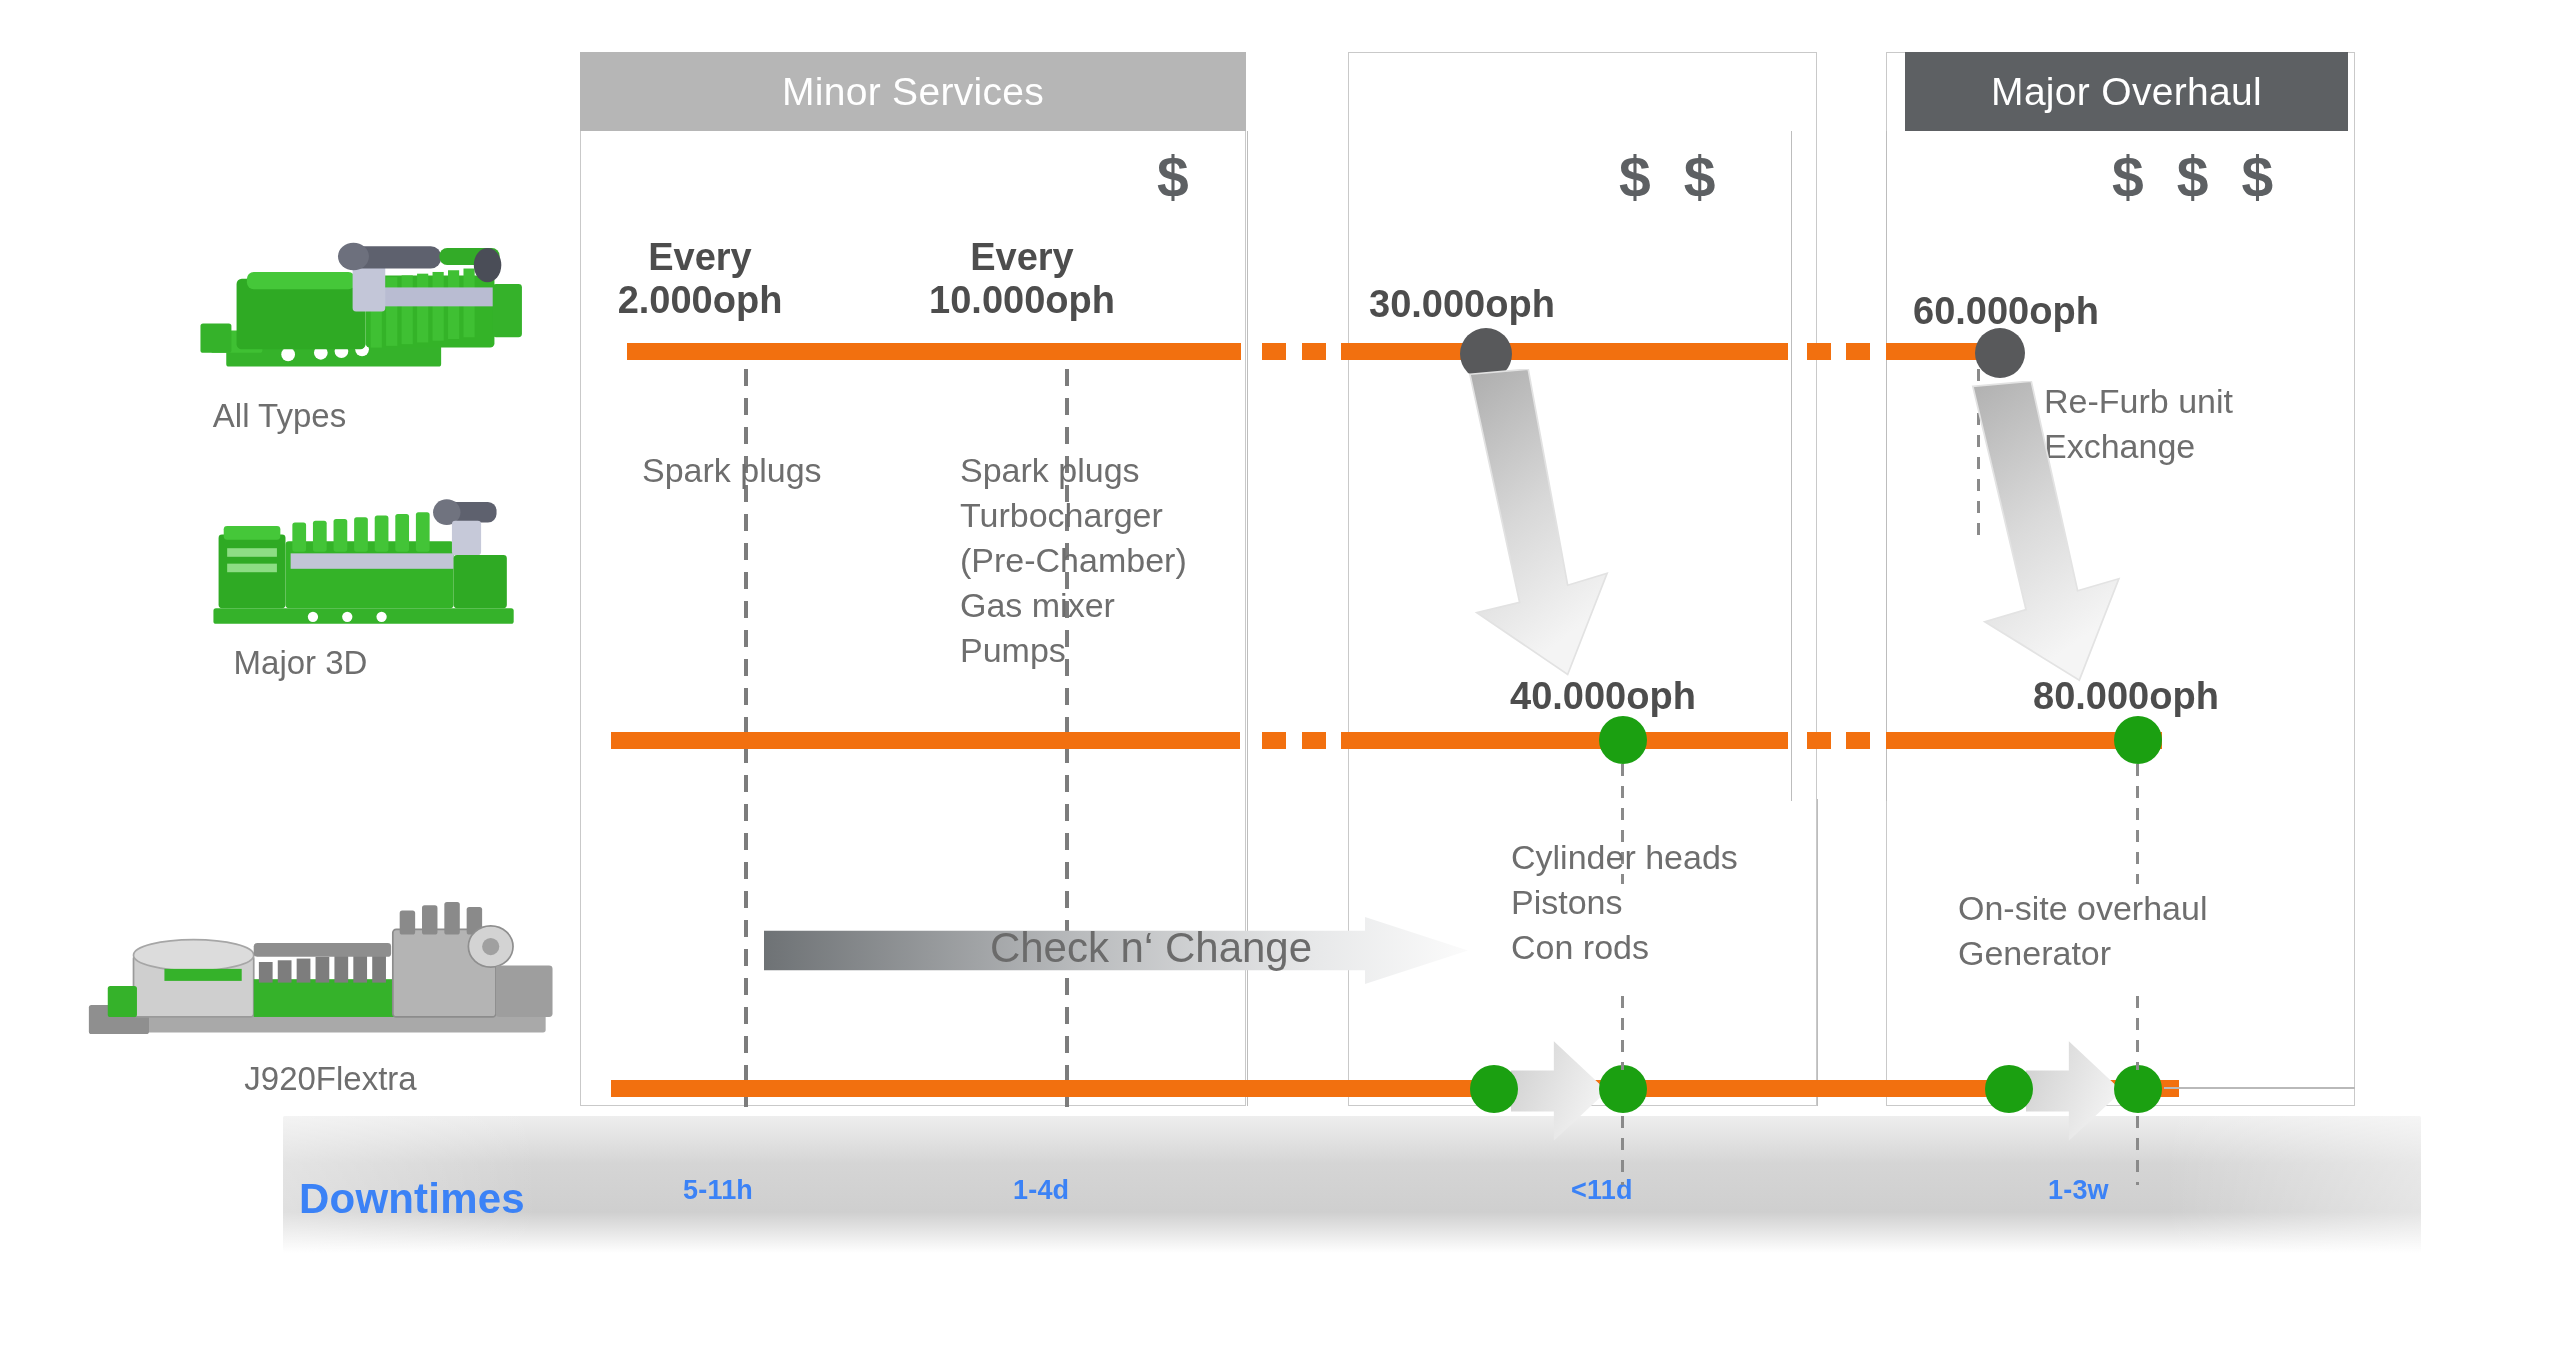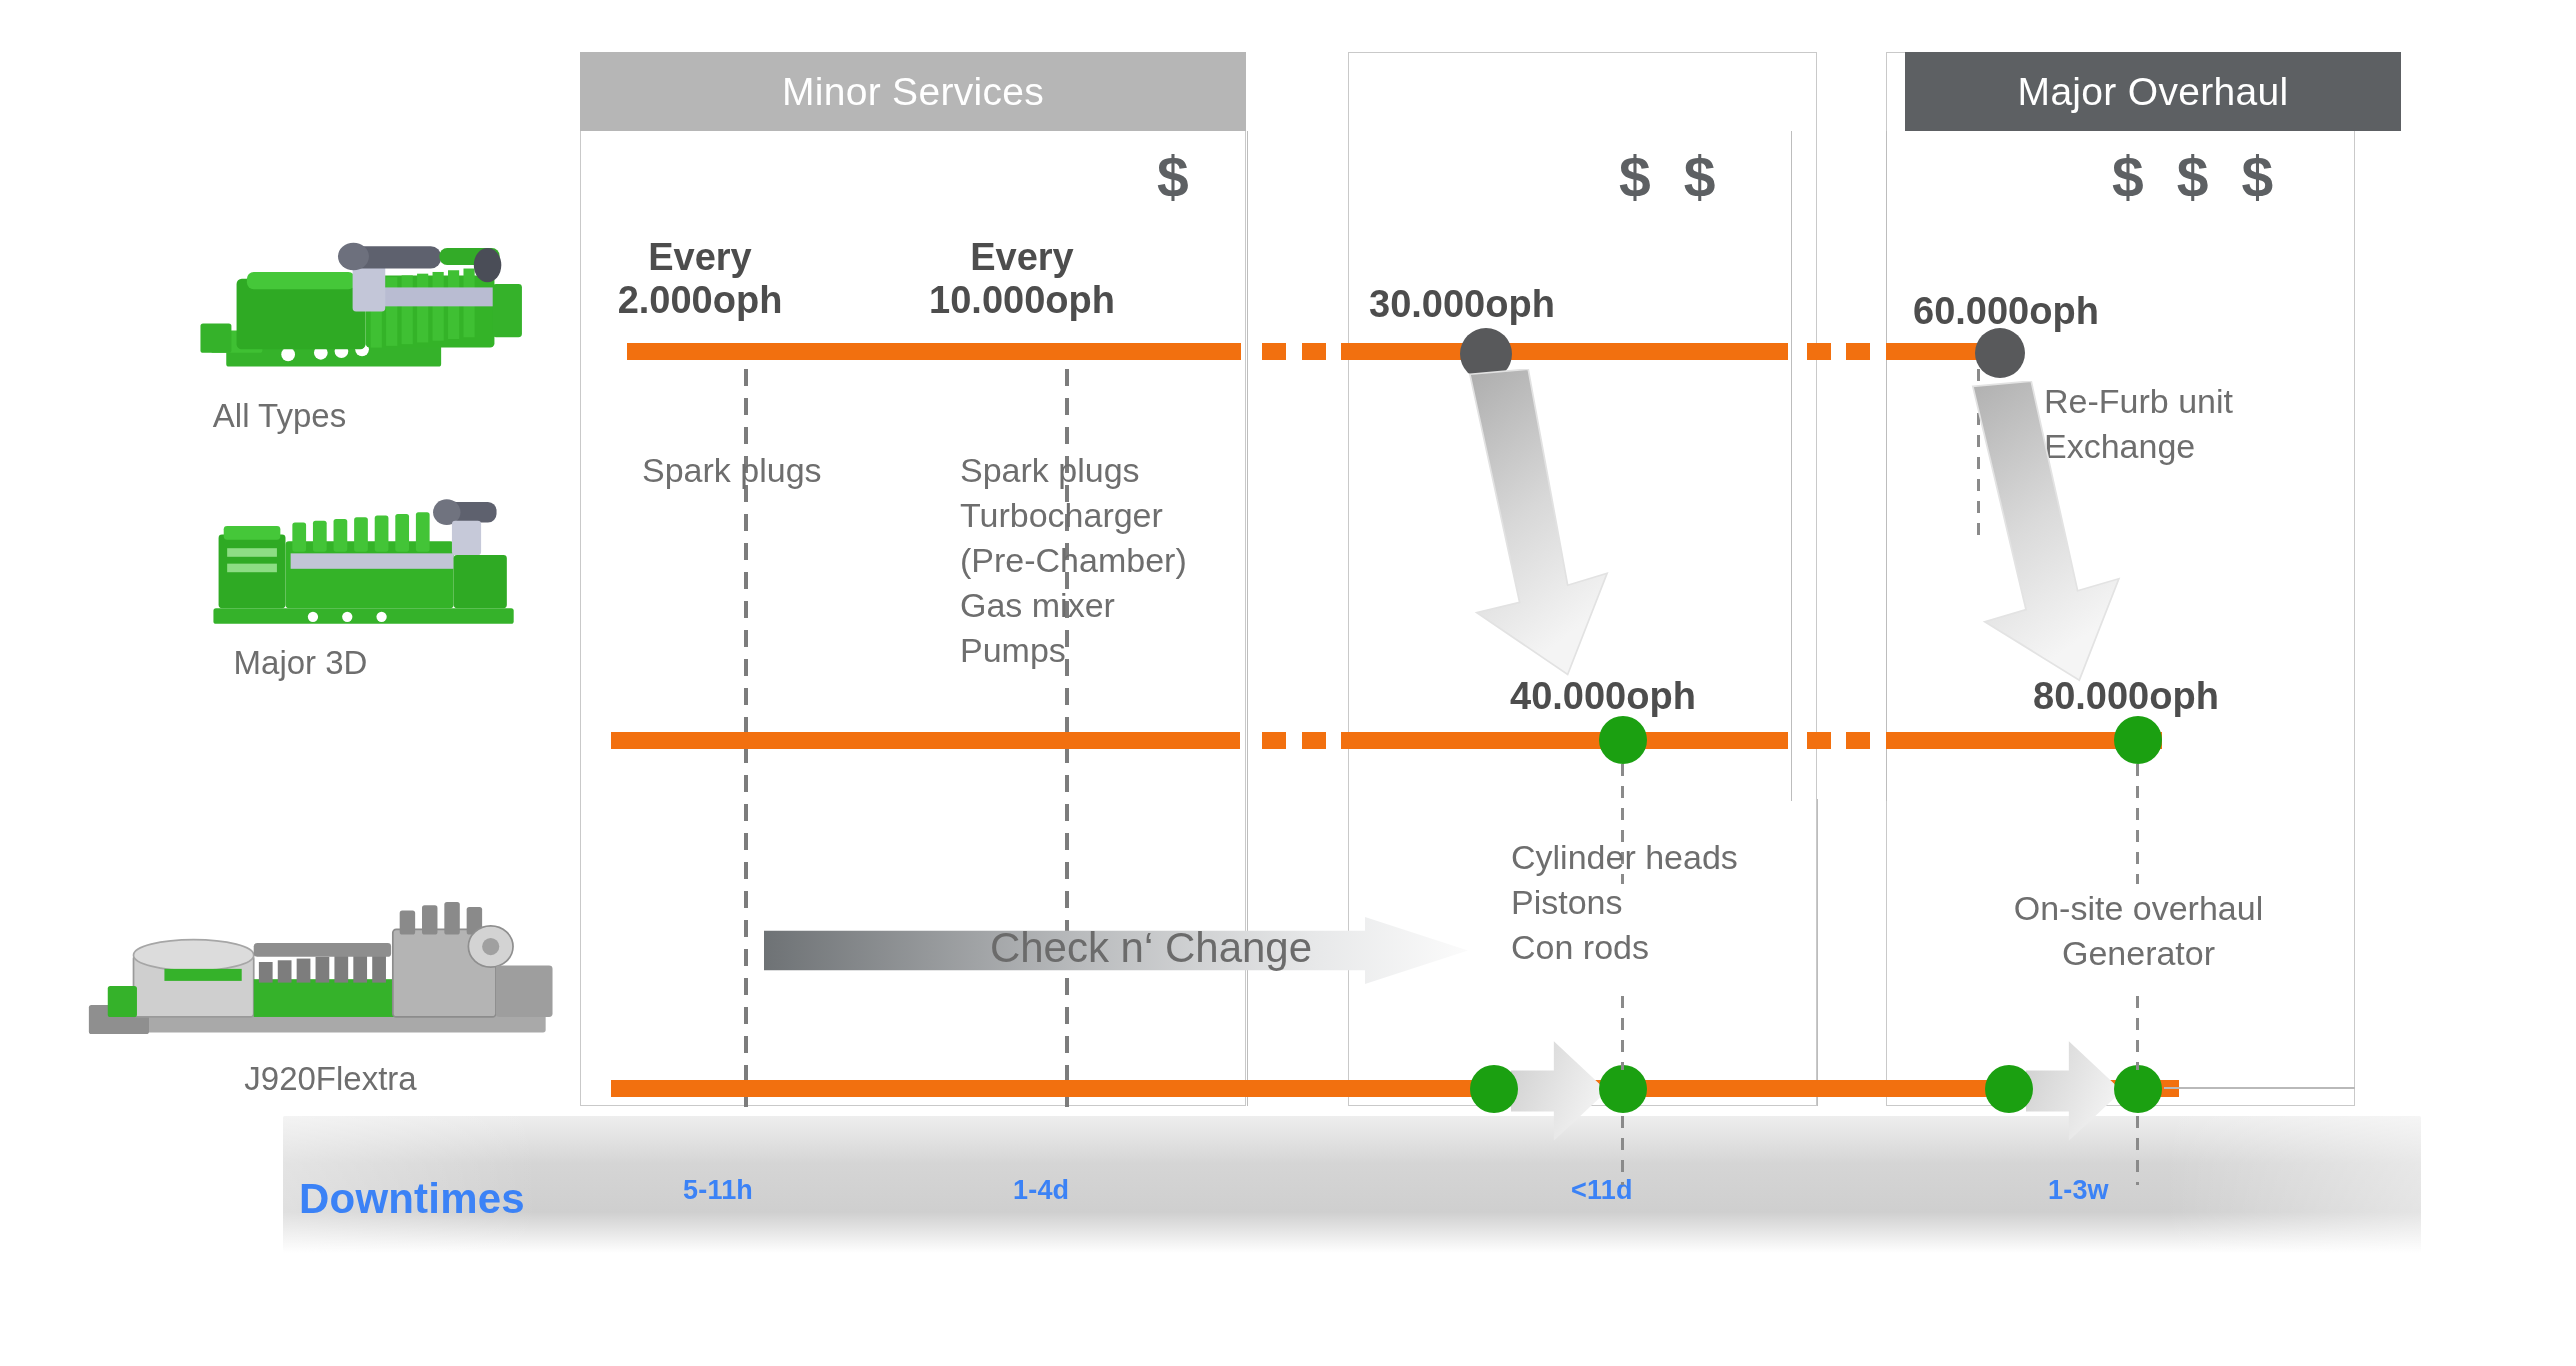--- a/index.html
+++ b/index.html
@@ -41,21 +41,21 @@
   .vline-thin{position:absolute;width:2.6px;
      background-image:linear-gradient(to bottom,#8a8a8a 55%,rgba(255,255,255,0) 0%);
      background-size:2.6px 22px;background-repeat:repeat-y;}
   .sepline{position:absolute;width:0.9px;background:#bdbdbd;}
 
   
   .every{position:absolute;text-align:center;font-weight:bold;font-size:38px;
       color:#4d4d4d;line-height:1.12;white-space:nowrap;}
   .ophlbl{position:absolute;font-weight:bold;font-size:38px;color:#4d4d4d;white-space:nowrap;}
   .note{position:absolute;font-size:34px;color:#6e6e6e;line-height:1.32;}
-  .note.ctr{text-align:center;}
+  .note.ctr{text-align:left;}
 
   
   .rowlabel{position:absolute;width:395px;text-align:center;font-size:33px;color:#6e6e6e;}
 
   
   .bigarrow{position:absolute;}
 
   
   .cnc{position:absolute;left:764px;top:917px;width:704px;height:67px;}
   .cnc-txt{position:absolute;left:876px;top:924px;width:550px;text-align:center;
@@ -79,21 +79,21 @@
   <div class="panel" style="left:580px;top:52px;width:666px;height:1054px;"></div>
   <div class="panel-head head-light" style="left:580px;top:52px;width:666px;height:79px;">
     <span>Minor Services</span>
   </div>
   <div class="dollars" style="left:1157px;top:144px;">$</div>
 
   <div class="panel" style="left:1348px;top:52px;width:469px;height:1054px;"></div>
   <div class="dollars" style="left:1619px;top:144px;">$ $</div>
 
   <div class="panel" style="left:1886px;top:52px;width:469px;height:1054px;"></div>
-  <div class="panel-head head-dark" style="left:1905px;top:52px;width:496px;height:79px;">
+  <div class="panel-head head-dark" style="left:1905px;top:52px;width:443px;height:79px;">
     <span>Major Overhaul</span>
   </div>
   <div class="dollars" style="left:2112px;top:144px;">$ $ $</div>
 
   <div class="sepline" style="left:1247px;top:131px;height:975px;"></div>
   <div class="sepline" style="left:1791px;top:131px;height:670px;"></div>
   <div class="sepline" style="left:1817px;top:799px;height:307px;"></div>
   <div class="sepline" style="left:1886px;top:131px;height:670px;"></div>
 
   <svg class="engine" style="left:185px;top:234px;" width="361" height="155" viewBox="0 0 420 180">

